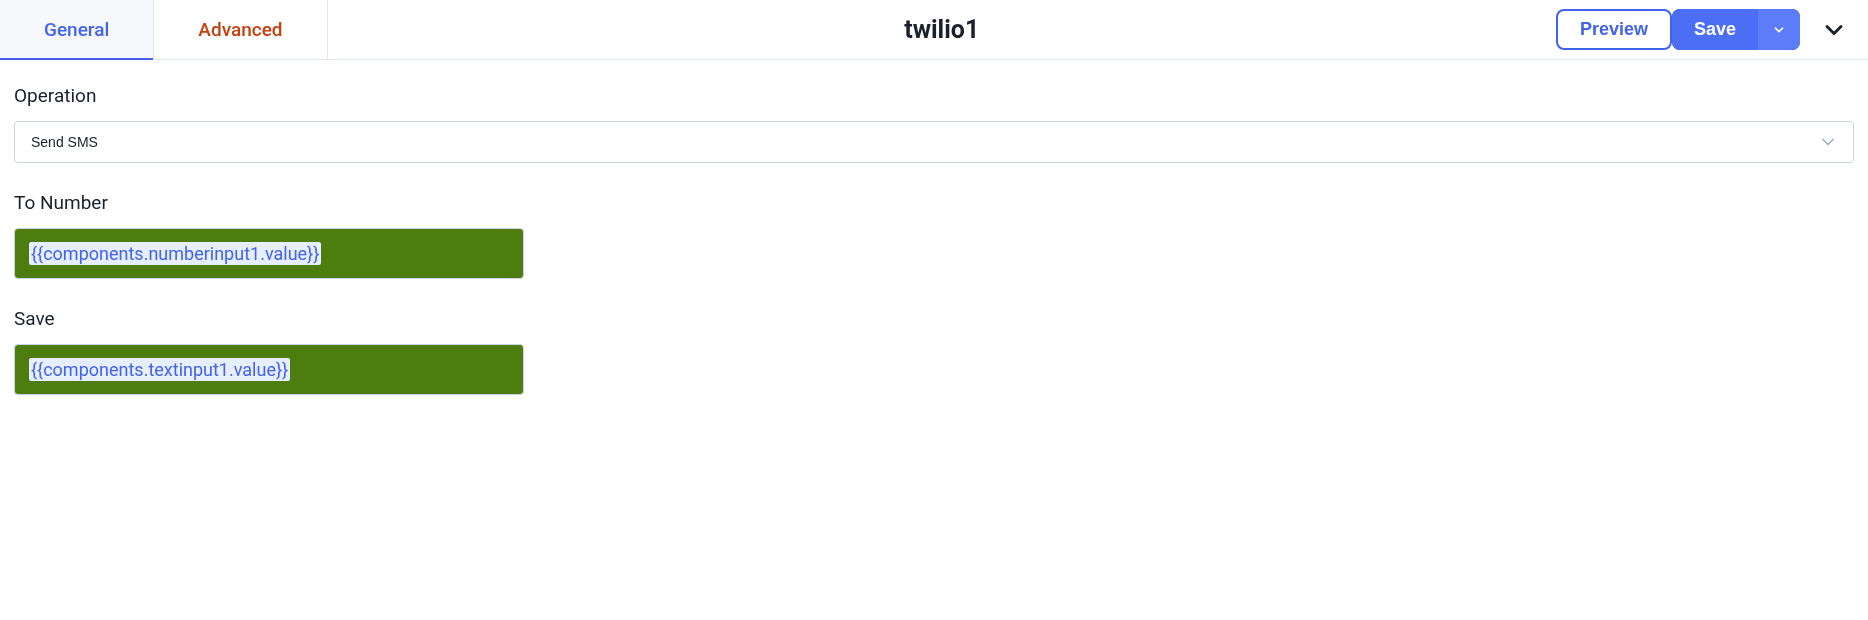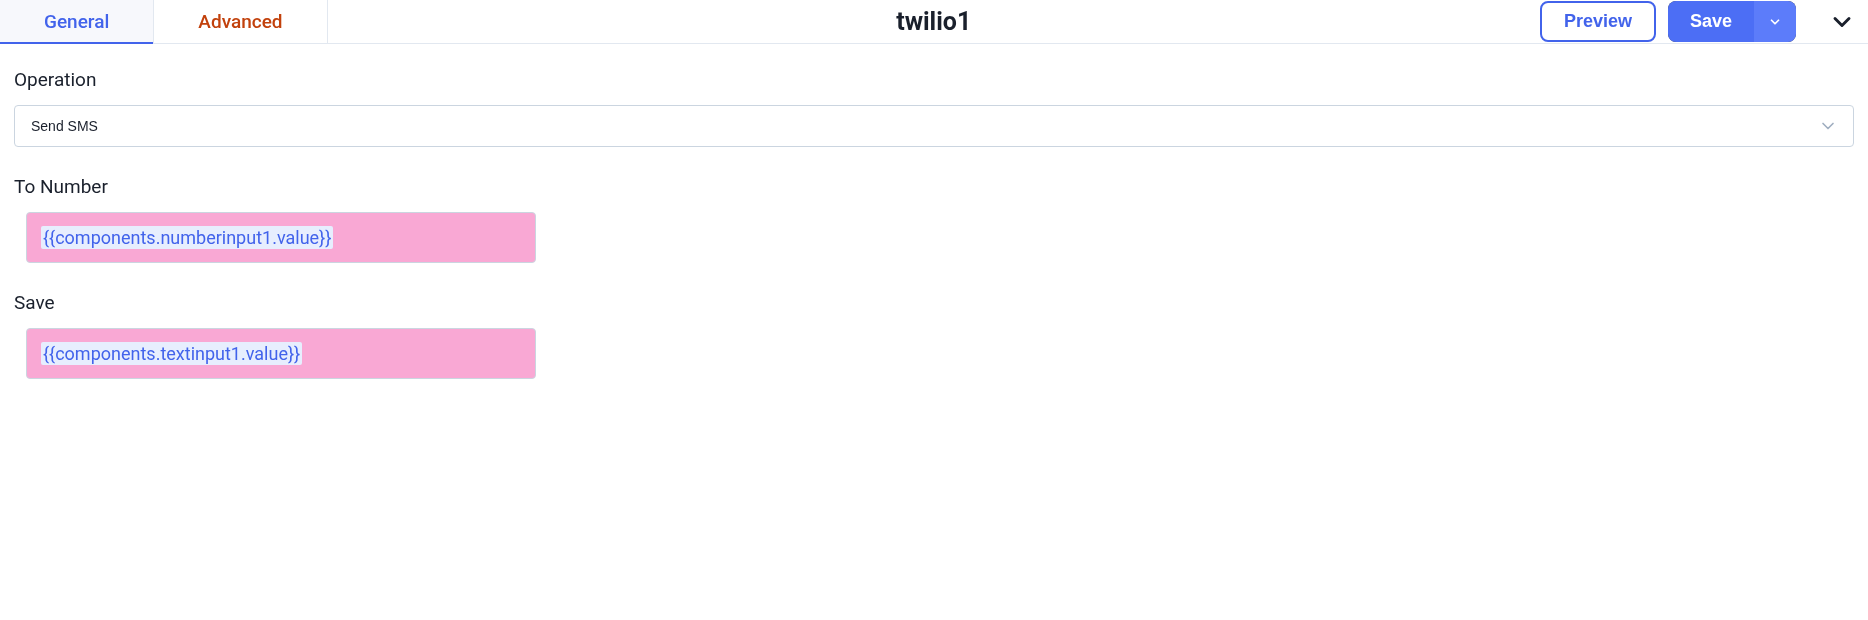--- a/index.html
+++ b/index.html
@@ -10,21 +10,21 @@
     body {
       font-family: -apple-system, BlinkMacSystemFont, 'Segoe UI', Roboto, Helvetica, Arial, sans-serif;
       background: #ffffff;
       color: #1a202c;
       font-size: 16px;
     }
     .header {
       display: flex;
       align-items: center;
       border-bottom: 1px solid #e2e8f0;
-      height: 44px;
+      height: 60px;
     }
     .tabs {
       display: flex;
       height: 100%;
     }
     .tab {
       display: flex;
       align-items: center;
       justify-content: center;
       padding: 0 44px;
@@ -56,22 +56,21 @@
       align-items: center;
     }
     .title {
       font-size: 25px;
       font-weight: 700;
       color: #1a202c;
     }
     .actions {
       display: flex;
       align-items: center;
-      gap: 12px;
-      padding-right: 4px;
+      padding-right: 12px;
     }
     .btn-preview {
       background: #ffffff;
       border: 2px solid #4263eb;
       color: #4263eb;
       font-size: 18px;
       font-weight: 600;
       padding: 8px 22px;
       border-radius: 8px;
       cursor: pointer;
@@ -148,23 +147,22 @@
       transform: translateY(-50%);
       pointer-events: none;
       color: #a0aec0;
     }
     .code-input {
       display: inline-block;
       min-width: 510px;
       padding: 14px 14px;
       border: 1px solid #cbd5e0;
       border-radius: 4px;
-      background: #f9a8d4;
+      background: #4d7c0f;
       cursor: text;
-      margin-left: 12px;
     }
     .code-token {
       background: #e7eefe;
       color: #4263eb;
       font-size: 18px;
       padding: 1px 2px;
       border-radius: 2px;
       font-family: -apple-system, BlinkMacSystemFont, 'Segoe UI', Roboto, sans-serif;
     }
     svg {

